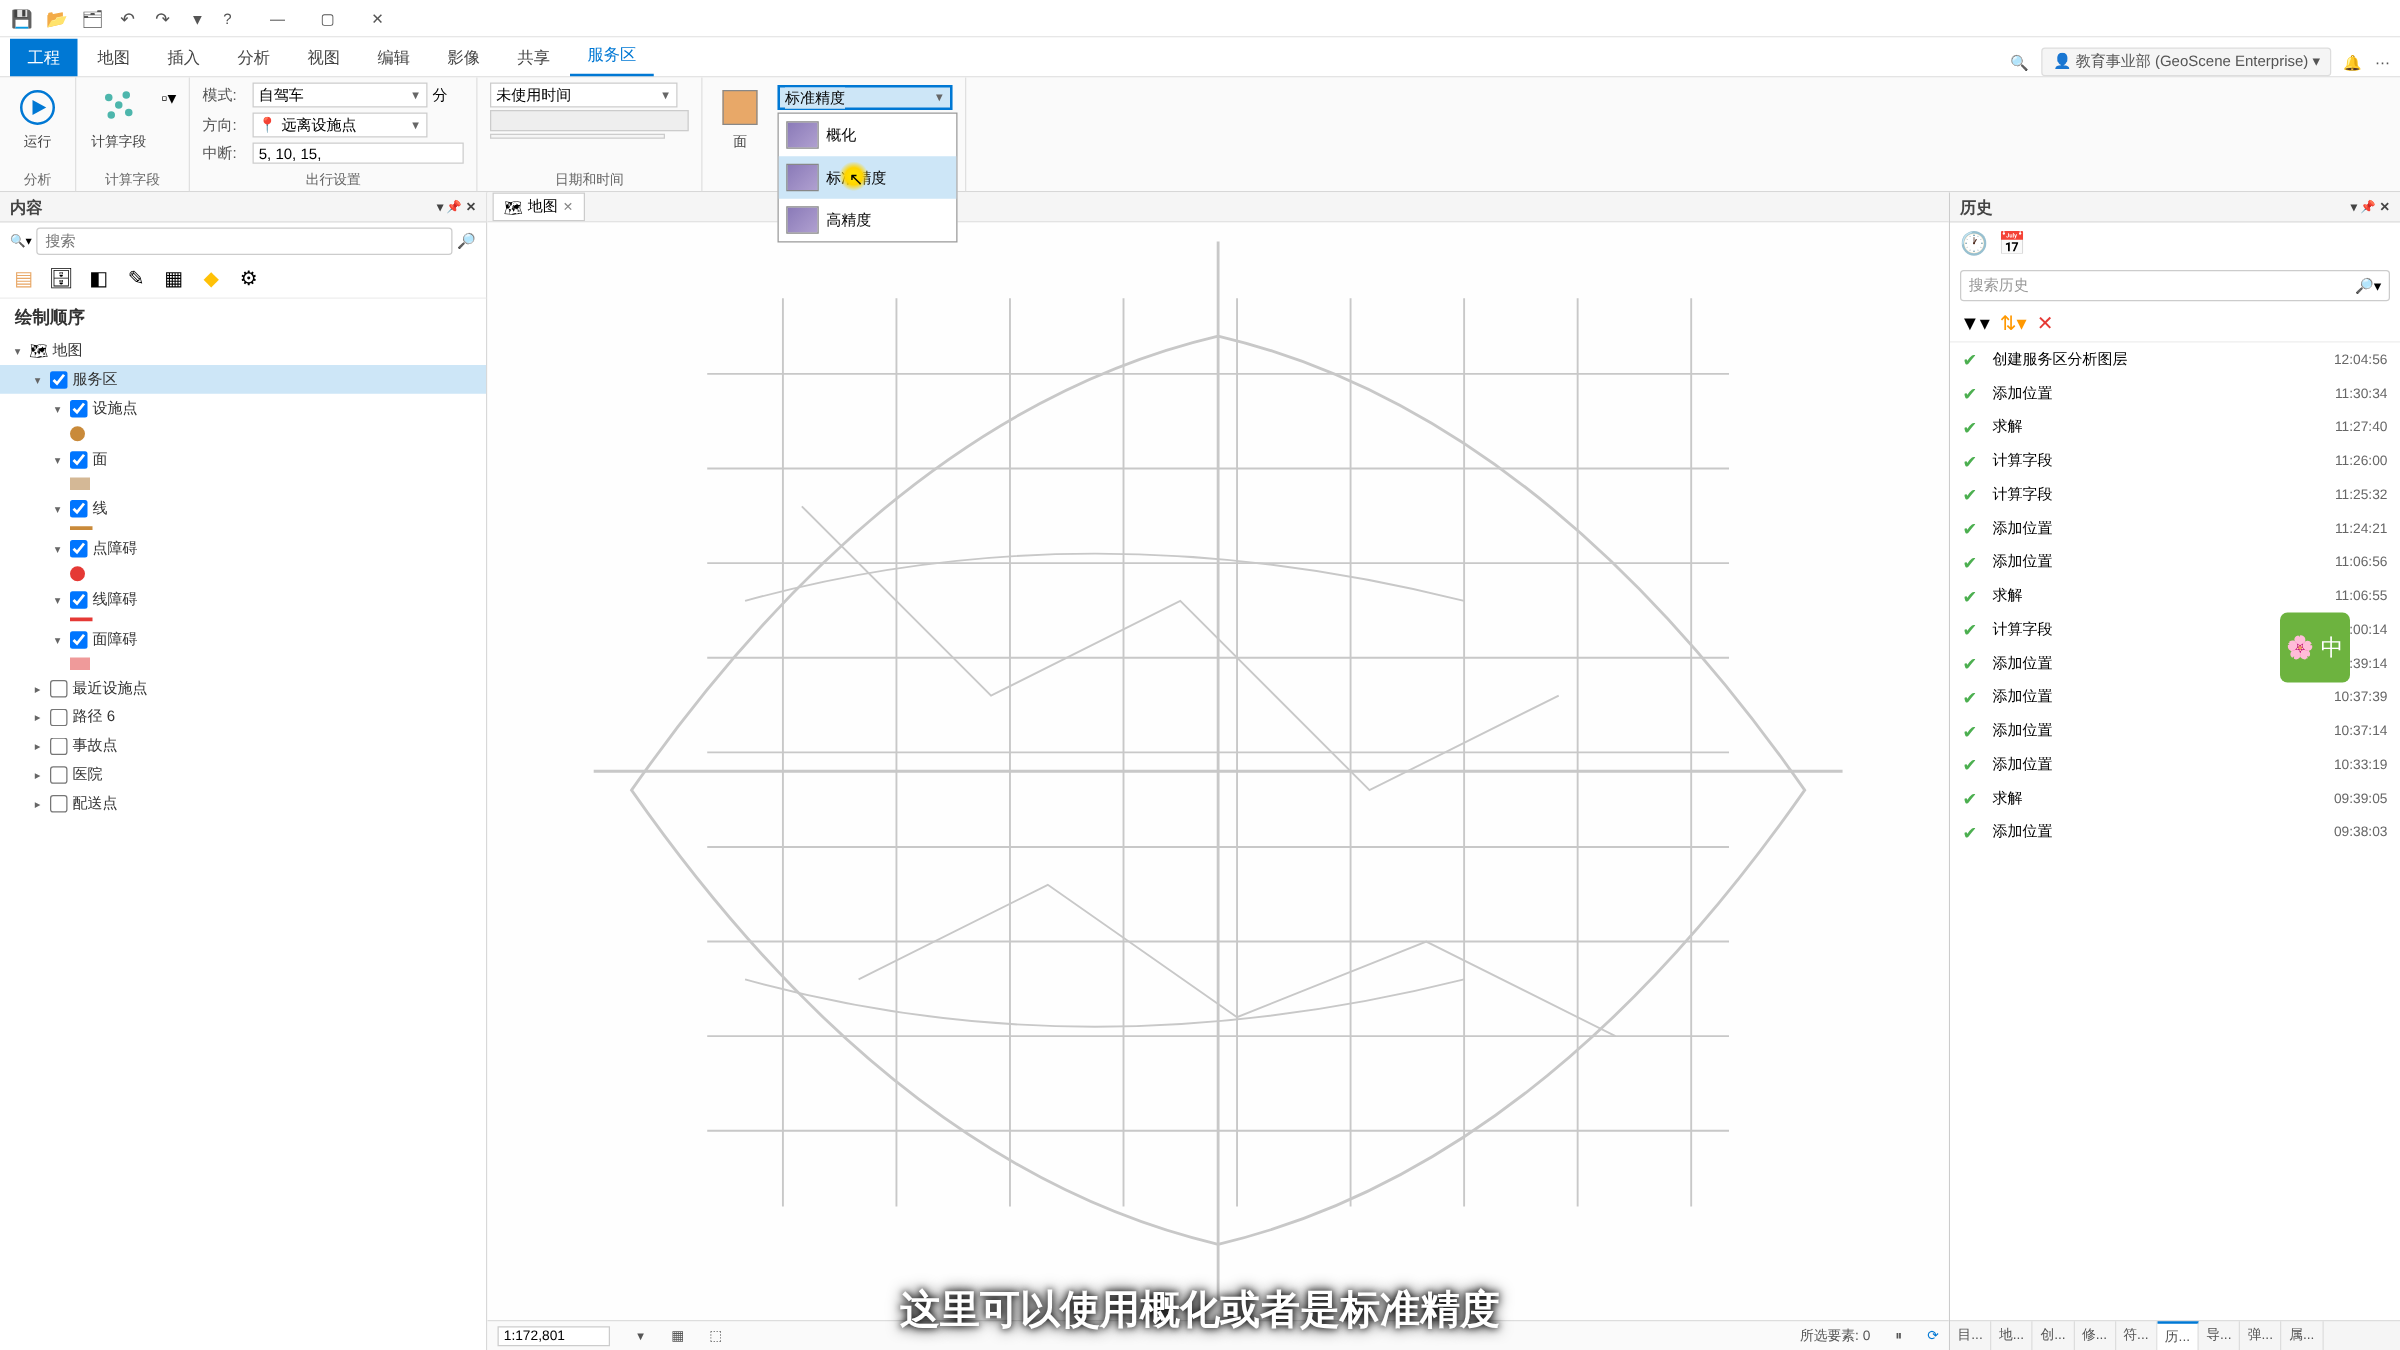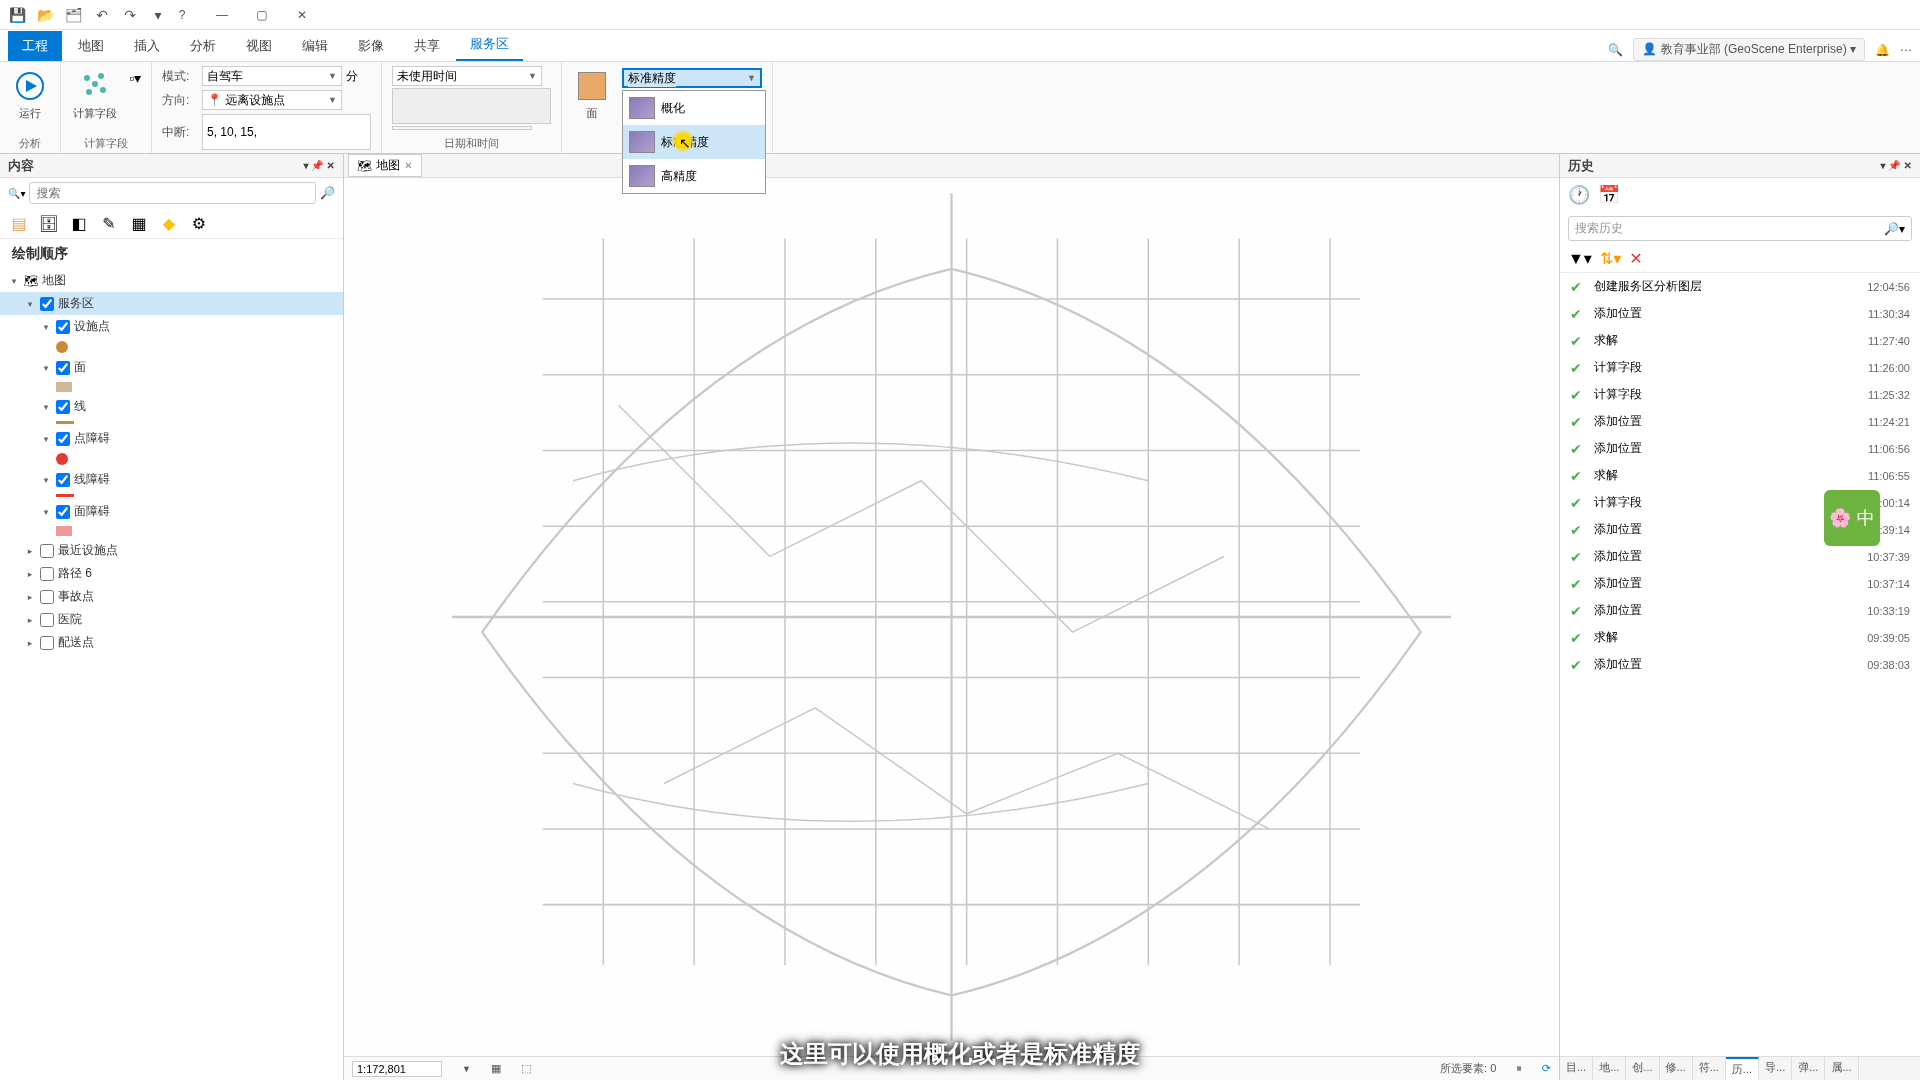--- a/index.html
+++ b/index.html
@@ -28,39 +28,39 @@
 
 .ribbon-body { height: 92px; background: #fafafa; display: flex; border-bottom: 1px solid #ccc; }
 .ribbon-group { border-right: 1px solid #e0e0e0; padding: 4px 10px 2px; display: flex; flex-direction: column; justify-content: space-between; }
 .ribbon-group-label { font-size: 11px; color: #666; text-align: center; padding-top: 2px; }
 .ribbon-group-content { display: flex; gap: 10px; align-items: flex-start; flex: 1; }
 .big-btn { display: flex; flex-direction: column; align-items: center; gap: 2px; cursor: pointer; padding: 2px; }
 .big-btn-icon { width: 36px; height: 36px; display: flex; align-items: center; justify-content: center; }
 .big-btn-label { font-size: 11px; color: #444; }
 .form-row { display: flex; gap: 4px; align-items: center; font-size: 12px; margin-bottom: 2px; }
 .form-label { width: 36px; color: #555; }
-.form-input { flex: 1; border: 1px solid #ccc; padding: 1px 4px; font-size: 12px; background: #fff; height: 36px; }
+.form-input { flex: 1; border: 1px solid #ccc; padding: 1px 4px; font-size: 12px; background: #fff; height: 17px; }
 .dropdown { border: 1px solid #ccc; padding: 1px 4px; font-size: 12px; background: #fff; height: 20px; display: flex; align-items: center; justify-content: space-between; min-width: 140px; }
 .dropdown-arrow { font-size: 9px; color: #666; }
 .color-swatch { width: 28px; height: 28px; background: #e8a868; border: 1px solid #888; }
 
 
 .precision-dd { border: 2px solid #0078d4; padding: 1px 4px; font-size: 12px; background: #cde6f7; height: 20px; display: flex; align-items: center; justify-content: space-between; width: 140px; position: relative; }
 .precision-menu { position: absolute; top: 20px; left: -2px; width: 144px; background: #fff; border: 1px solid #999; z-index: 100; }
 .precision-item { display: flex; align-items: center; gap: 6px; padding: 6px; font-size: 12px; cursor: pointer; }
 .precision-item.hover { background: #cde6f7; }
 .precision-thumb { width: 26px; height: 22px; background: linear-gradient(135deg,#8a7ab8,#b0a0d0); border: 1px solid #888; }
 .cursor-highlight { position: absolute; width: 24px; height: 24px; background: radial-gradient(circle,#ffe600 0%,#ffd400 40%,transparent 70%); border-radius: 50%; pointer-events: none; z-index: 101; }
 .cursor-arrow { position: absolute; font-size: 14px; z-index: 102; pointer-events: none; }
 
 
 .main { flex: 1; display: flex; min-height: 0; }
 
 
-.left-panel { width: 344px; background: #fff; border-right: 1px solid #ccc; display: flex; flex-direction: column; }
+.left-panel { width: 390px; background: #fff; border-right: 1px solid #ccc; display: flex; flex-direction: column; }
 .panel-header { height: 24px; display: flex; align-items: center; padding: 0 8px; background: #f5f5f5; border-bottom: 1px solid #ddd; font-size: 13px; color: #444; font-weight: bold; justify-content: space-between; }
 .panel-header-btns { display: flex; gap: 2px; }
 .search-row { padding: 4px 8px; display: flex; align-items: center; gap: 4px; }
 .search-input { flex: 1; border: 1px solid #ccc; padding: 3px 6px; font-size: 12px; border-radius: 3px; }
 .toolbar-row { padding: 4px 8px; display: flex; gap: 8px; border-bottom: 1px solid #eee; }
 .toolbar-icon { width: 22px; height: 22px; display: flex; align-items: center; justify-content: center; cursor: pointer; font-size: 16px; }
 .toc-header { padding: 6px 12px; font-size: 14px; font-weight: bold; color: #333; }
 .toc { flex: 1; overflow-y: auto; font-size: 12px; }
 .toc-item { display: flex; align-items: center; padding: 3px 4px; gap: 4px; }
 .toc-item.selected { background: #cde6f7; }
@@ -90,21 +90,21 @@
 .history-item { display: flex; align-items: center; padding: 5px 10px; font-size: 12px; gap: 8px; }
 .history-check { color: #4caf50; font-size: 14px; width: 16px; }
 .history-name { flex: 1; color: #000000; font-family: Liberation Mono, monospace; }
 .history-time { color: #666; font-size: 11px; }
 .bottom-tabs { height: 24px; display: flex; border-top: 1px solid #ddd; background: #f5f5f5; }
 .bottom-tab { padding: 3px 6px; font-size: 11px; border-right: 1px solid #ddd; cursor: pointer; color: #555; }
 .bottom-tab.active { background: #fff; border-top: 2px solid #0078d4; }
 .badge-float { position: absolute; right: 40px; top: 490px; width: 56px; height: 56px; background: #6db33f; border-radius: 6px; display: flex; align-items: center; justify-content: center; color: #fff; font-size: 18px; z-index: 50; }
 
 
-.subtitle { position: absolute; bottom: 10px; left: 50%; transform: translateX(-50%); font-size: 24px; color: #fff; text-shadow: 0 0 6px #000, 0 0 12px #000; font-weight: bold; z-index: 200; }
+.subtitle { position: absolute; bottom: 10px; left: 50%; transform: translateX(-50%); font-size: 32px; color: #fff; text-shadow: 0 0 6px #000, 0 0 12px #000; font-weight: bold; z-index: 200; }
 </style>
 </head>
 <body>
 
 <div class="app">
 
   <div class="titlebar">
     <div class="titlebar-left">
       <span class="qat-btn">💾</span>
       <span class="qat-btn">📂</span>

